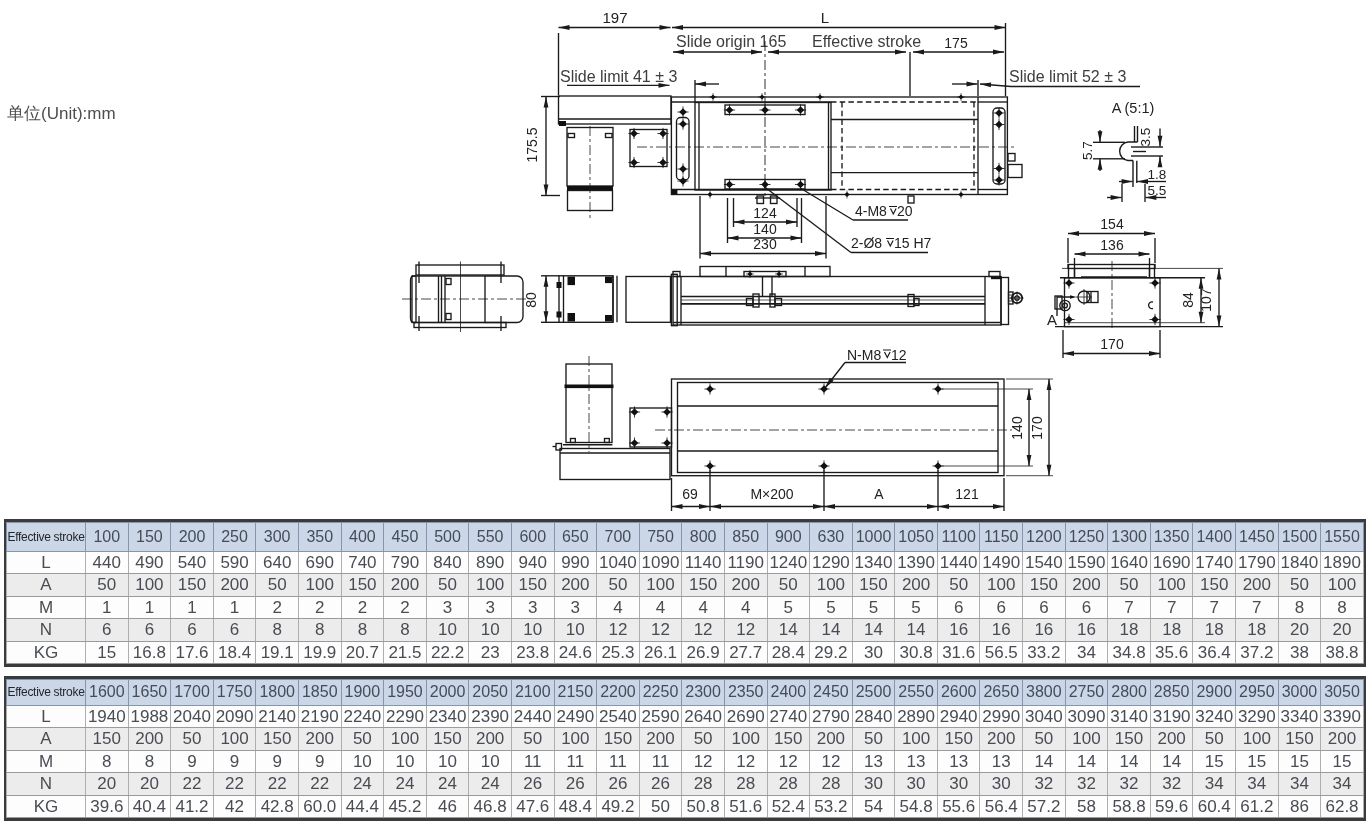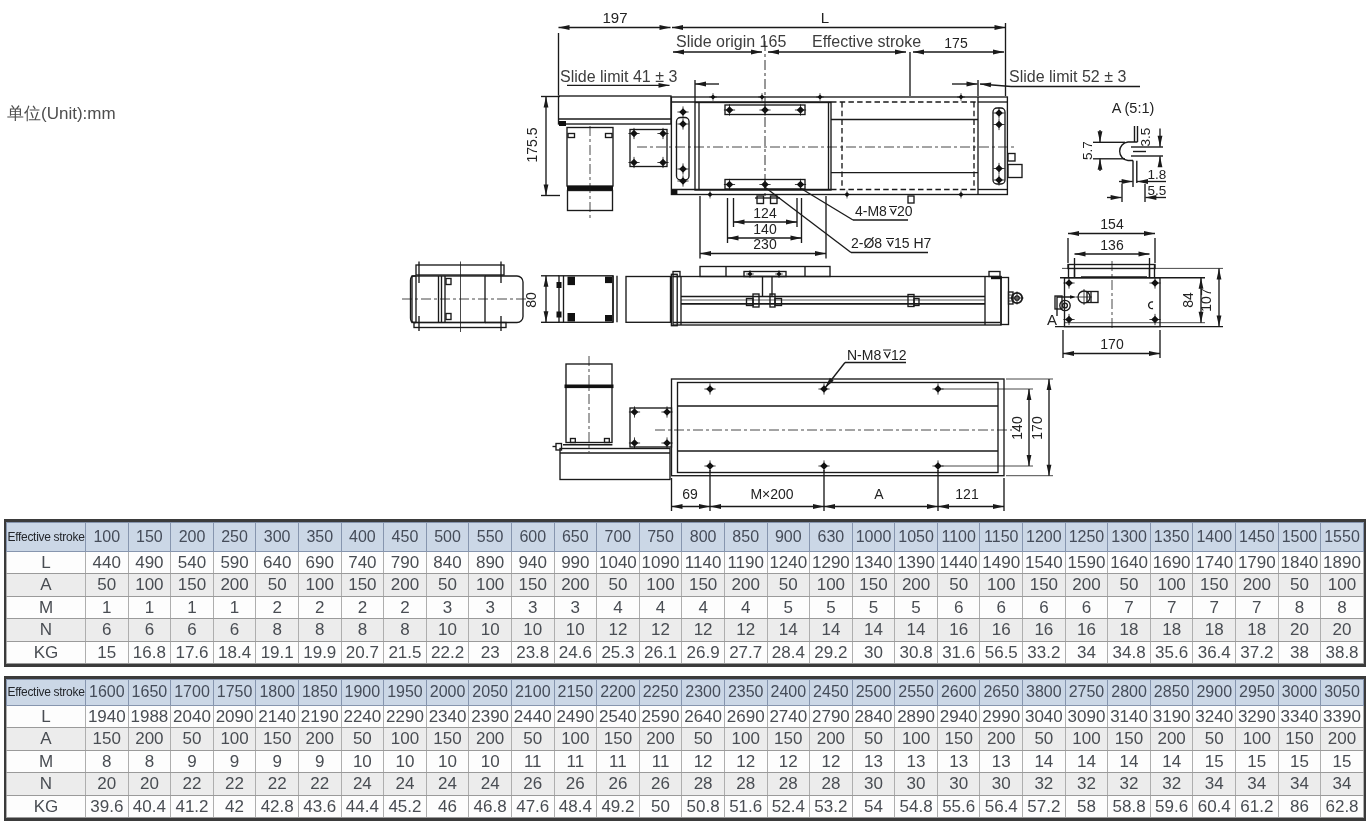--- a/index.html
+++ b/index.html
@@ -974,21 +974,21 @@
             <td>34</td>
             <td>34</td>
           </tr>
 <tr class="wh">
             <td>KG</td>
             <td>39.6</td>
             <td>40.4</td>
             <td>41.2</td>
             <td>42</td>
             <td>42.8</td>
-            <td>43.6</td>
+            <td>60.0</td>
             <td>44.4</td>
             <td>45.2</td>
             <td>46</td>
             <td>46.8</td>
             <td>47.6</td>
             <td>48.4</td>
             <td>49.2</td>
             <td>50</td>
             <td>50.8</td>
             <td>51.6</td>

